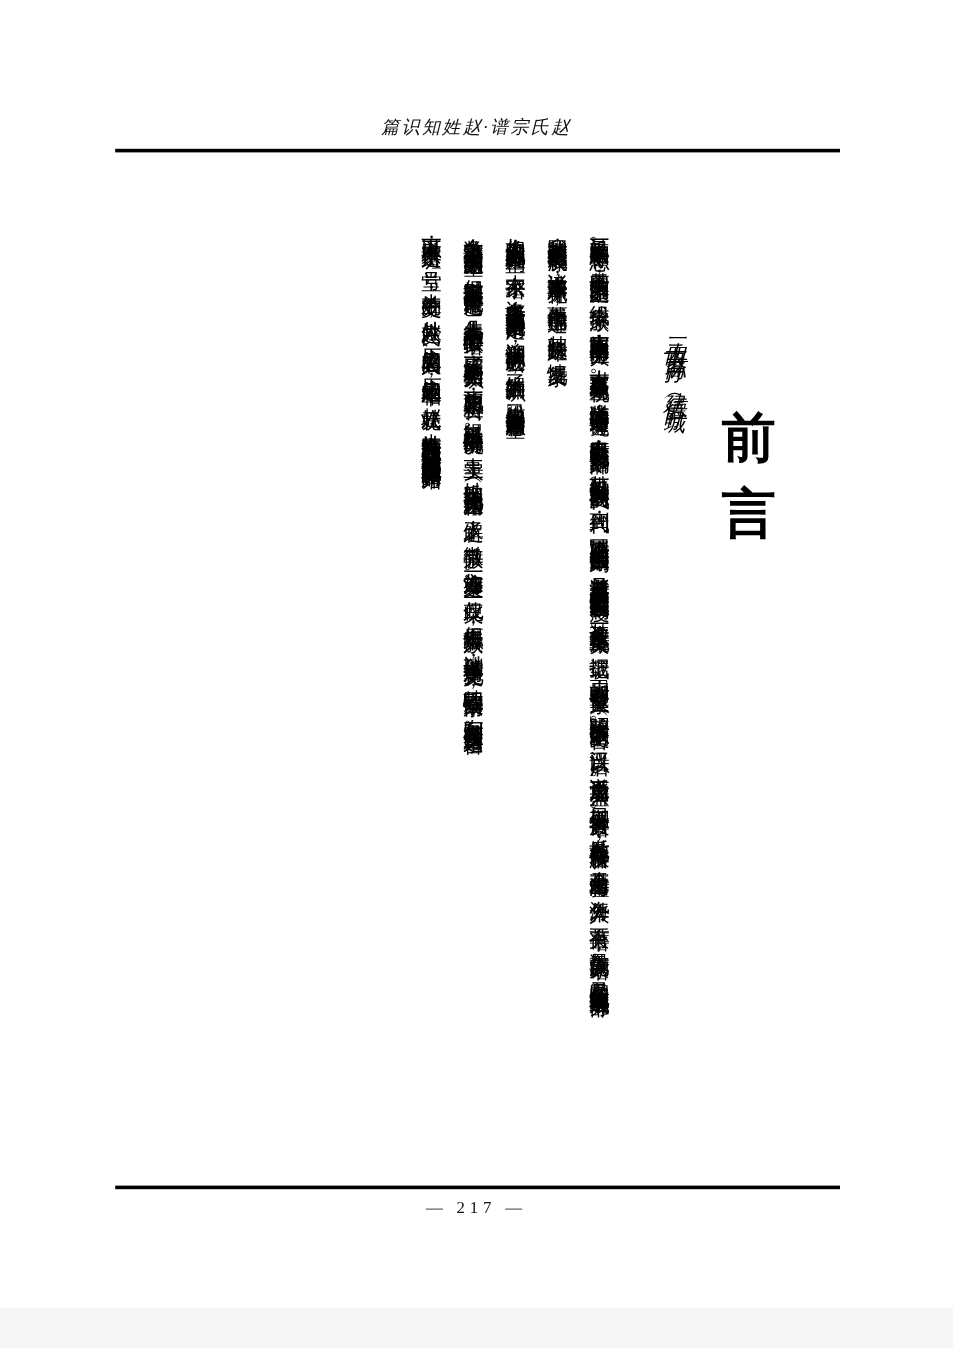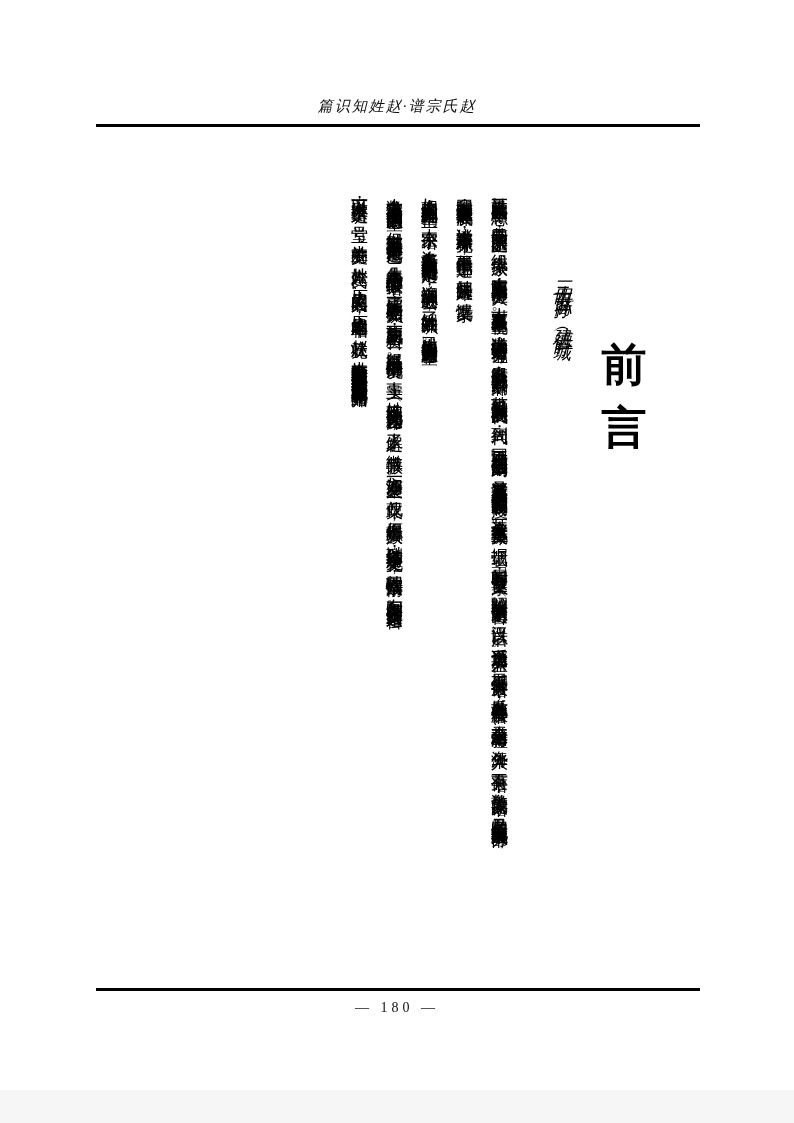--- a/index.html
+++ b/index.html
@@ -103,15 +103,15 @@
       <p>我国的谱牒之学虽然源远流长，诸姓家谱多如汗牛充栋，然而由于年世绵远，其间缺失疑难，情况复杂。</p>
       <p>如今的人们已极难见到本姓祠堂，本宗家谱。许多人每每对三代以上的家庭历史说不清楚。追溯和认识本族的过去，了解本姓的知识，已成为人们很普遍的兴趣和愿望。</p>
       <p>大多数家谱满足了人们追溯家族史的愿望，但对姓氏知识最多在序文中一笔带过而已。几年来本人由于醉心于修续家谱，需了解本姓的一些相关知识，为此而积累了一些资料，得以熟悉了本姓的部分情况。事实上，姓氏知识（姓氏文化）博大精深；一人之了解，微乎其微，亦如沧海之一粟。仅此一粟，但愿奉献给族人，以达到传播本姓历史文化，敦睦同宗族情亲情，有利国家与社会安定团结之宗旨。</p>
       <p>以下对本姓宗谱之一斑，堂号，本姓的分支，外姓人赵氏，历史上的赵氏名人、历史上的赵姓宰相，赵姓状元，本姓特有的楹联以及与赵姓密切相关的成语故事祭宗认祖胜地等作粗略的介绍。</p>
     </div>
 
   </div>
 
   <div class="rule rule-bottom"></div>
 
-  <div class="page-number">— 180 —</div>
+  <div class="page-number">— 217 —</div>
 
 </div>
 
 </body></html>

